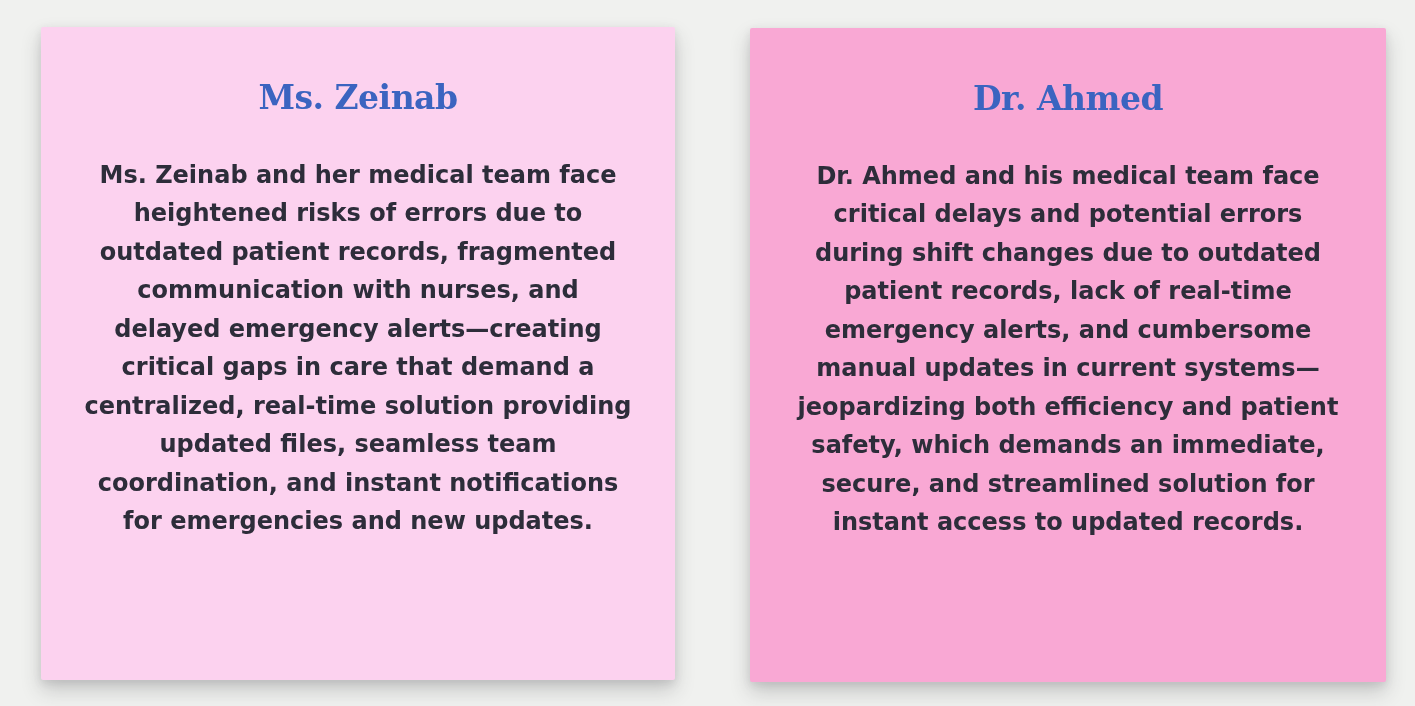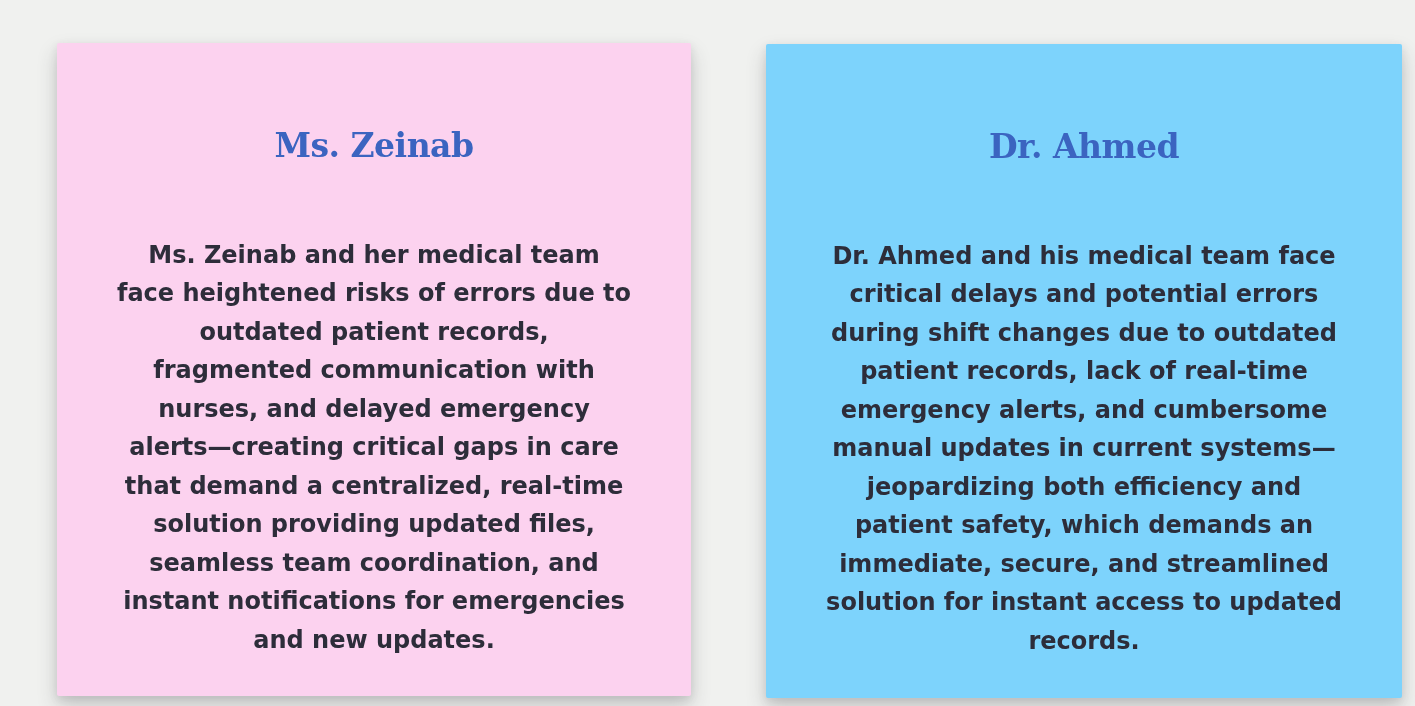--- a/index.html
+++ b/index.html
@@ -1,15 +1,15 @@
 <!DOCTYPE html>
 <html><head>
 <meta charset="utf-8">
 <style>
-  * { margin: 0; padding: 16px; box-sizing: border-box; }
+  * { margin: 0; padding: 0; box-sizing: border-box; }
   html, body {
     width: 1415px;
     height: 706px;
     overflow: hidden;
     font-family: "DejaVu Sans", "Liberation Sans", sans-serif;
   }
   body { background: #f0f1ef; position: relative; }
 
   .card {
     position: absolute;
@@ -42,16 +42,16 @@
   }
 </style>
 </head>
 <body style="background-color: rgb(240, 241, 239);">
 
 <div class="card card-zeinab" style="background-color: rgb(252, 210, 239);">
   <h2 class="card-title" style="color: rgb(59, 100, 192);">Ms. Zeinab</h2>
   <p class="card-body" style="color: rgb(45, 45, 58);">Ms. Zeinab and her medical team face heightened risks of errors due to outdated patient records, fragmented communication with nurses, and delayed emergency alerts—creating critical gaps in care that demand a centralized, real-time solution providing updated files, seamless team coordination, and instant notifications for emergencies and new updates.</p>
 </div>
 
-<div class="card card-ahmed" style="background-color: #7dd3fc;">
+<div class="card card-ahmed" style="background-color: #f9a8d4;">
   <h2 class="card-title" style="color: rgb(59, 100, 192);">Dr. Ahmed</h2>
   <p class="card-body" style="color: rgb(45, 45, 58);">Dr. Ahmed and his medical team face critical delays and potential errors during shift changes due to outdated patient records, lack of real-time emergency alerts, and cumbersome manual updates in current systems—jeopardizing both efficiency and patient safety, which demands an immediate, secure, and streamlined solution for instant access to updated records.</p>
 </div>
 
 </body></html>

